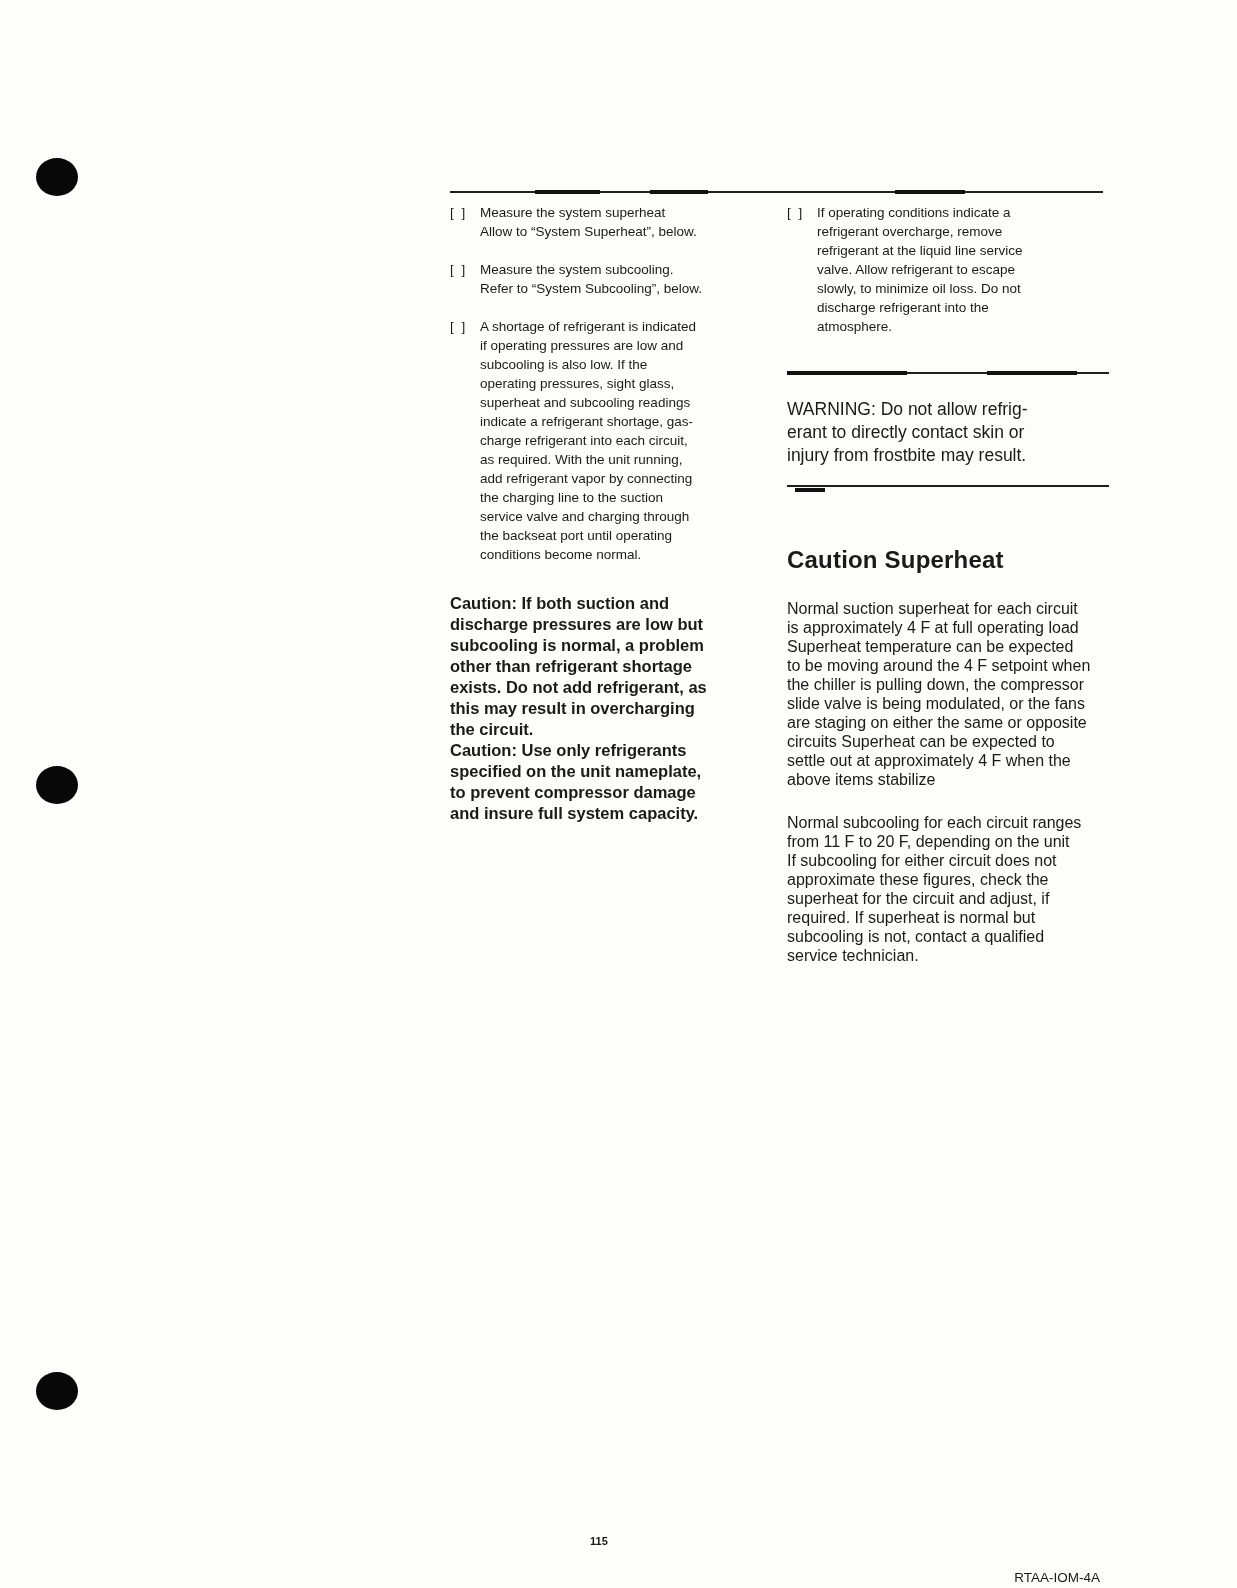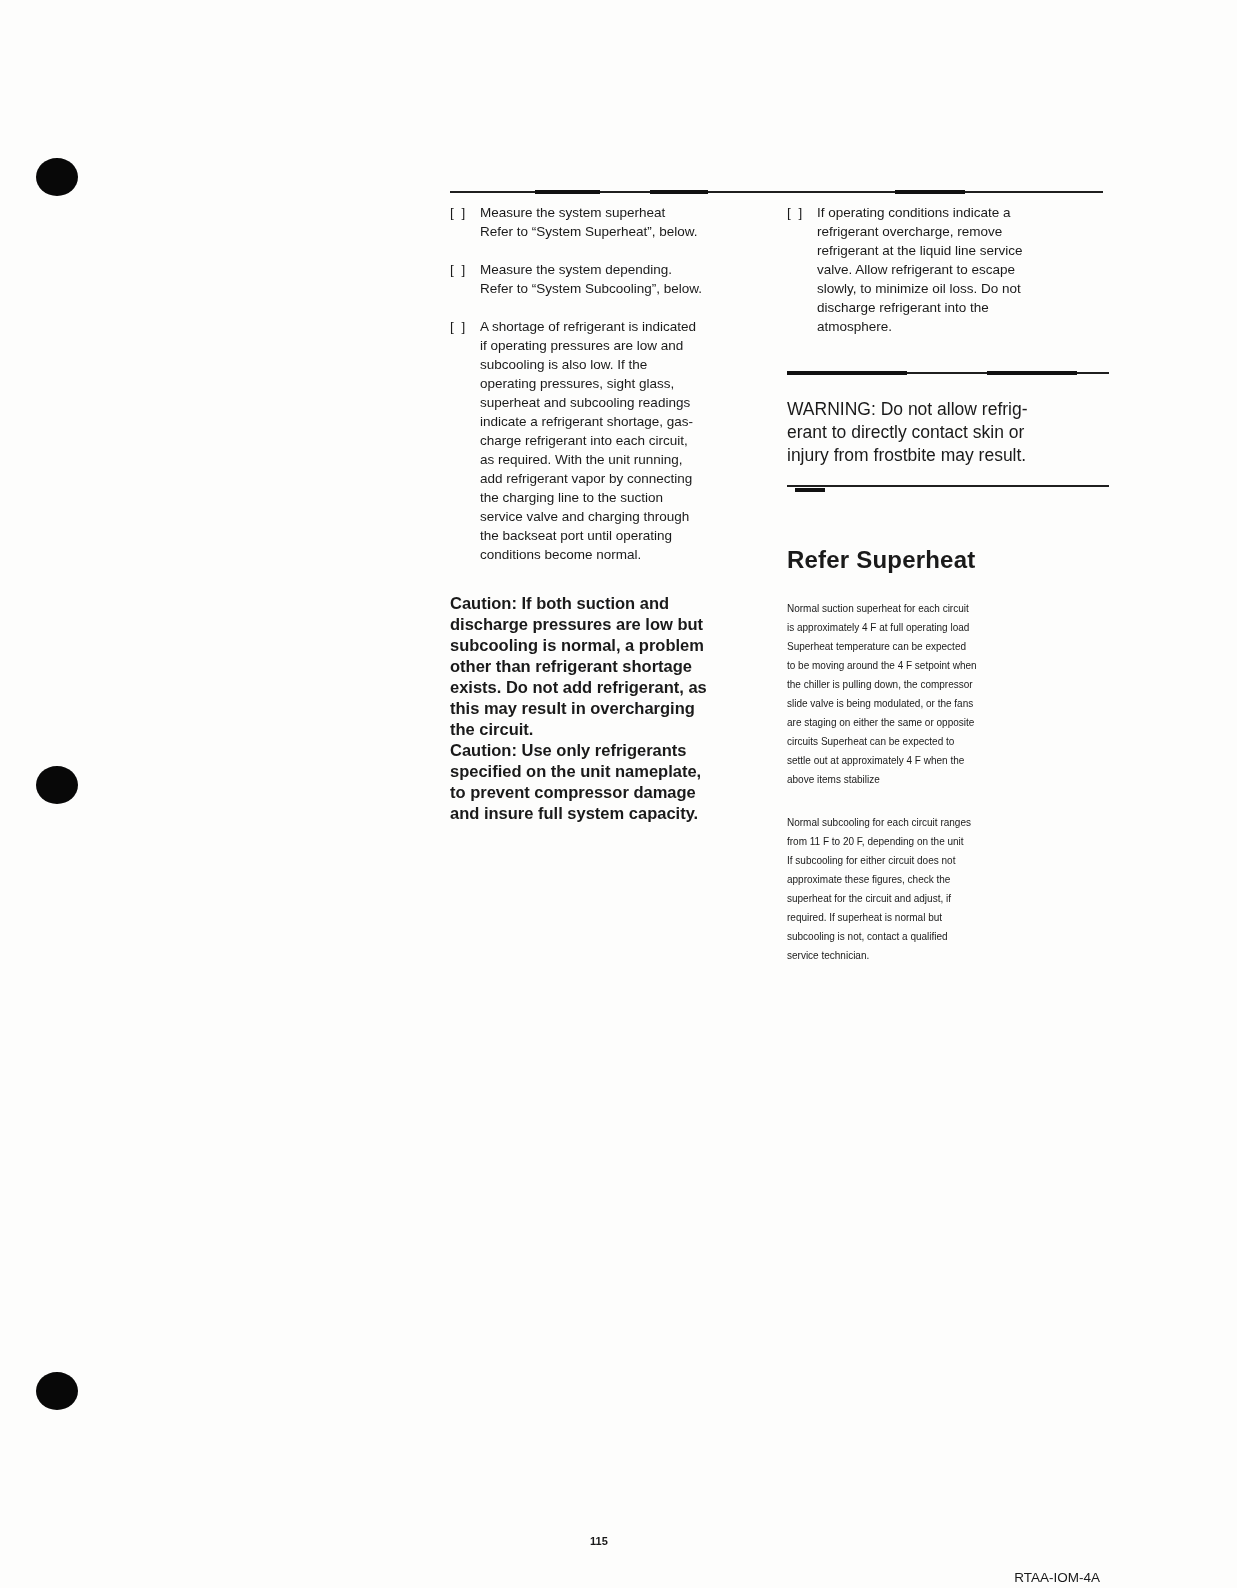--- a/index.html
+++ b/index.html
@@ -93,21 +93,21 @@
     margin-top: 58px;
     font-weight: bold;
     font-size: 24px;
     line-height: 30px;
     letter-spacing: 0.2px;
   }
   .section-heading.second { margin-top: 68px; }
 
   .section-body {
     margin-top: 24px;
-    font-size: 10px;
+    font-size: 16px;
     line-height: 19px;
     white-space: pre-line;
   }
 
   .footer-page-number {
     position: absolute;
     left: 590px;
     top: 1535px;
     font-size: 11px;
     font-weight: bold;
@@ -132,26 +132,26 @@
     <div class="seg" style="left:85px; width:65px;"></div>
     <div class="seg" style="left:200px; width:58px;"></div>
     <div class="seg" style="left:445px; width:70px;"></div>
   </div>
 
   <div class="col col-left">
 
     <div class="check-item">
       <span class="marker">[ ]</span>
       <span class="itext">Measure the system superheat
-Refer to “System Superheat”, below.</span>
-    </div>
-
-    <div class="check-item">
-      <span class="marker">[ ]</span>
-      <span class="itext">Measure the system depending.
+Allow to “System Superheat”, below.</span>
+    </div>
+
+    <div class="check-item">
+      <span class="marker">[ ]</span>
+      <span class="itext">Measure the system subcooling.
 Refer to “System Subcooling”, below.</span>
     </div>
 
     <div class="check-item">
       <span class="marker">[ ]</span>
       <span class="itext">A shortage of refrigerant is indicated
 if operating pressures are low and
 subcooling is also low.  If the
 operating pressures, sight glass,
 superheat and subcooling readings
@@ -199,21 +199,21 @@
     </div>
 
     <div class="warning">WARNING: Do not allow refrig-
 erant to directly contact skin or
 injury from frostbite may result.</div>
 
     <div class="rule right-rule-2">
       <div class="seg" style="left:8px; width:30px; top:3px;"></div>
     </div>
 
-    <h2 class="section-heading" style="margin-bottom:0;">Refer Superheat</h2>
+    <h2 class="section-heading" style="margin-bottom:0;">Caution Superheat</h2>
 
     <div class="section-body">Normal suction superheat for each circuit
 is approximately 4 F at full operating load
 Superheat temperature can be expected
 to be moving around the 4 F setpoint when
 the chiller is pulling down, the compressor
 slide valve is being modulated, or the fans
 are staging on either the same or opposite
 circuits   Superheat can be expected to
 settle out at approximately 4 F when the

